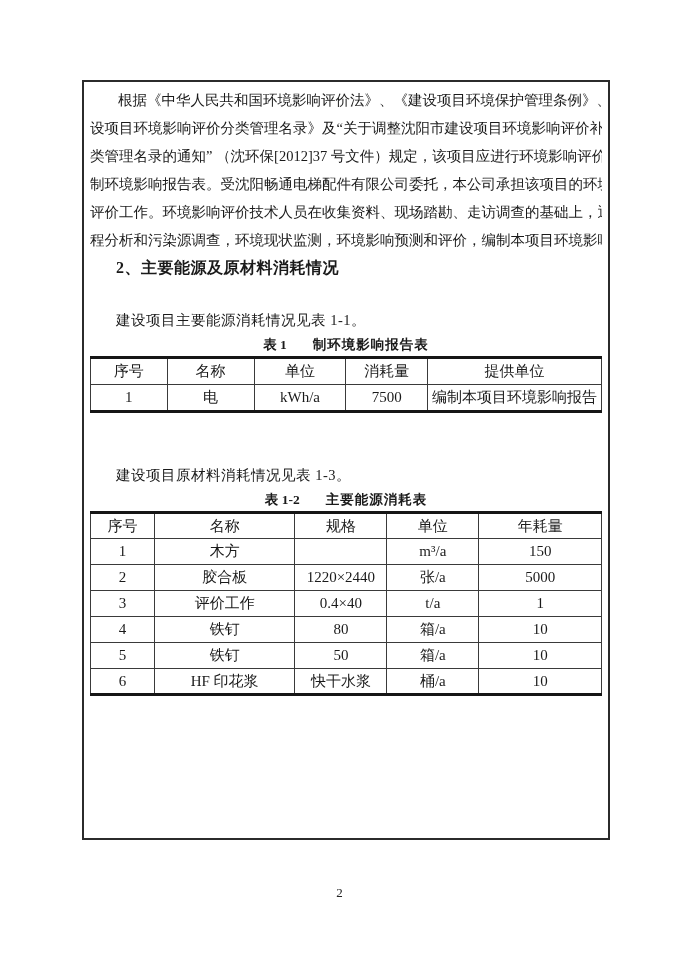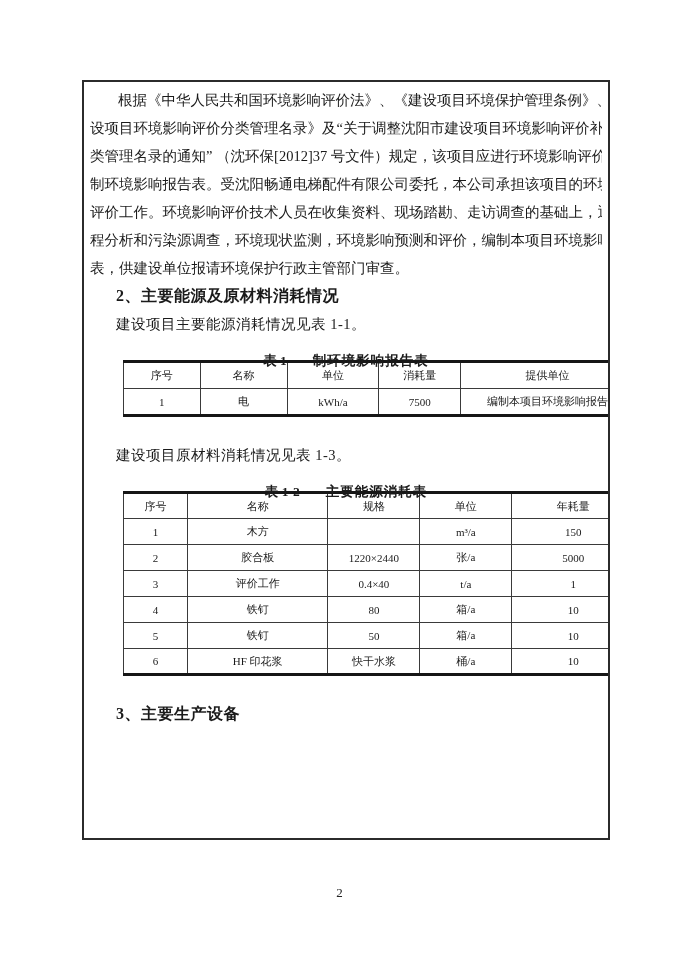--- a/index.html
+++ b/index.html
@@ -37,37 +37,37 @@
     font-size: 16px; font-weight: bold;
     height: 28px; line-height: 28px;
     padding-left: 26px;
     letter-spacing: 0.5px;
   }
   .lead {
     font-size: 14.5px;
     height: 28px; line-height: 28px;
     padding-left: 26px;
     letter-spacing: 0.5px;
+    margin-top: 24px;
   }
 
   .caption {
     text-align: center; font-weight: bold;
     font-size: 13.5px; height: 22px; line-height: 22px;
   }
-  .caption .cl { display: inline-block; margin-right: 26px; margin-top: 12px; }
+  .caption .cl { display: inline-block; margin-right: 26px; }
   .caption .ct { display: inline-block; letter-spacing: 1px; }
 
   table.datatable {
     width: 100%;
     border-collapse: collapse;
     table-layout: fixed;
     border-top: 3px solid #161616;
     border-bottom: 3px solid #161616;
-    font-size: 11px;
-    margin-left: 33px;
+    font-size: 15px;
   }
   table.datatable th, table.datatable td {
     border: 1px solid #3a3a3a;
     text-align: center; vertical-align: middle;
     font-weight: normal;
     height: 27px;
     padding: 0 3px;
     overflow: hidden;
   }
   #energy-table { margin-top: 0px; }
@@ -100,21 +100,20 @@
 <div class="screen">
   <div class="frame">
 
     <div class="para">
       <div class="pline first">根据《中华人民共和国环境影响评价法》、《建设项目环境保护管理条例》、《建</div>
       <div class="pline">设项目环境影响评价分类管理名录》及“关于调整沈阳市建设项目环境影响评价补充分</div>
       <div class="pline">类管理名录的通知” （沈环保[2012]37 号文件）规定，该项目应进行环境影响评价，编</div>
       <div class="pline">制环境影响报告表。受沈阳畅通电梯配件有限公司委托，本公司承担该项目的环境影响</div>
       <div class="pline">评价工作。环境影响评价技术人员在收集资料、现场踏勘、走访调查的基础上，通过工</div>
       <div class="pline">程分析和污染源调查，环境现状监测，环境影响预测和评价，编制本项目环境影响报告</div>
-      <div class="pline last">表，供建设单位报请环境保护行政主管部门审查。</div>
     </div>
 
     <div class="sec-heading">2、主要能源及原材料消耗情况</div>
 
     <div class="lead">建设项目主要能源消耗情况见表 1-1。</div>
 
     <div class="caption">
       <span class="cl">表 1</span><span class="ct">制环境影响报告表</span>
     </div>
 
@@ -212,19 +211,18 @@
             <td>HF 印花浆</td>
             <td>快干水浆</td>
             <td>桶/a</td>
             <td>10</td>
           </tr>
         </tbody>
       </table>
 
     <div class="gap-after-t2"></div>
 
-    <div class="sec-heading">3、主要生产设备</div>
 
 
   </div>
 
   <div class="page-number">2</div>
 </div>
 
 </body></html>

